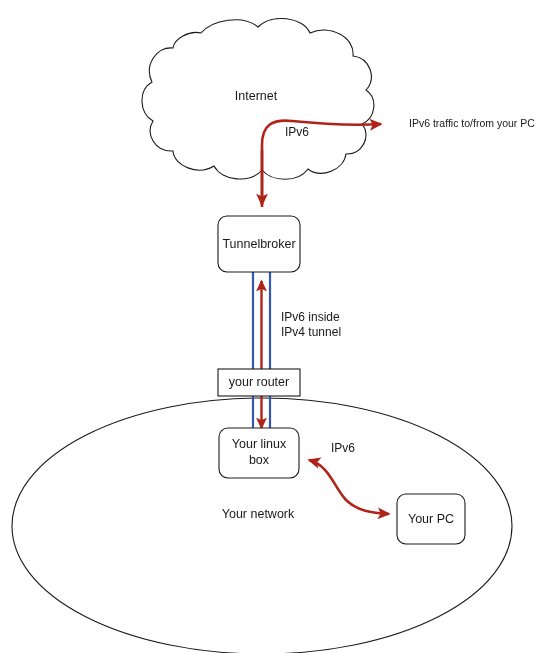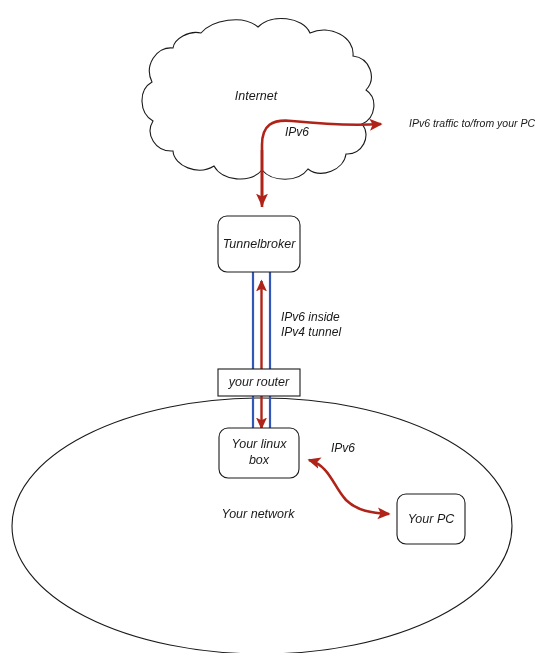--- a/index.html
+++ b/index.html
@@ -10,21 +10,20 @@
   body {
     width: 546px;
     height: 653px;
     font-family: "Liberation Sans", sans-serif;
     overflow: hidden;
   }
   #diagram-root {
     position: relative;
     width: 546px;
     height: 653px;
-    font-style: italic;
   }
   svg#diagram-svg {
     position: absolute;
     top: 0;
     left: 0;
     width: 546px;
     height: 653px;
   }
   text {
     font-family: "Liberation Sans", sans-serif;

